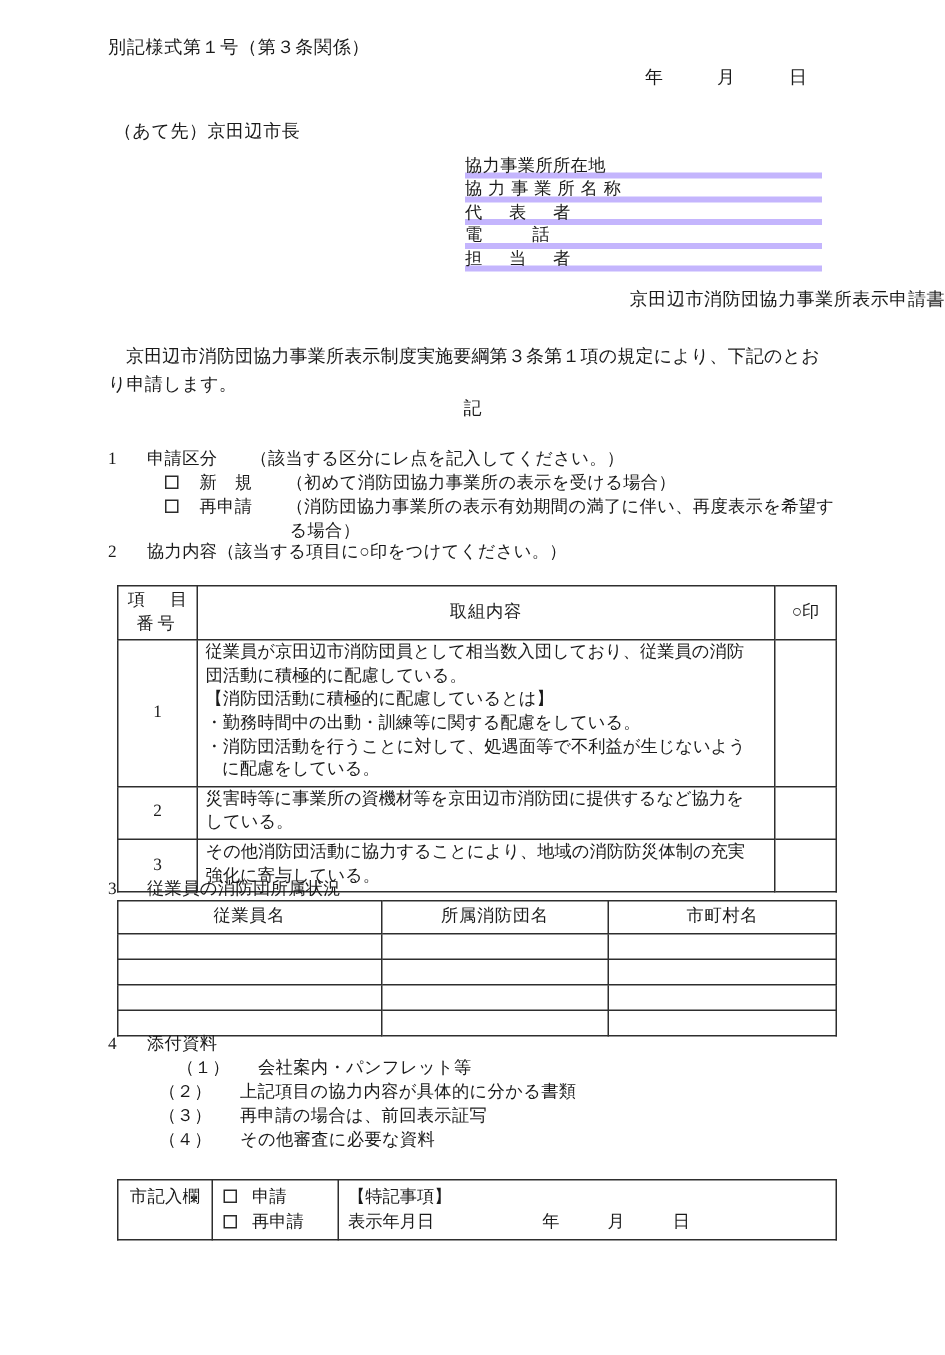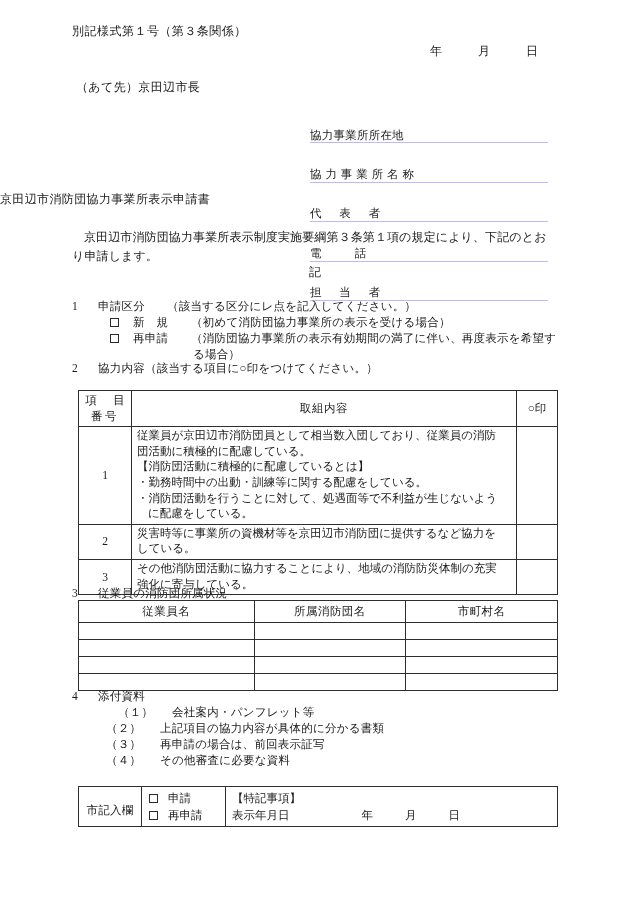--- a/index.html
+++ b/index.html
@@ -54,44 +54,43 @@
 
   
   .applicant-block {
     position: absolute;
     left: 310px;
     top: 104px;
     width: 238px;
   }
   .applicant-row {
     display: flex;
-    align-items: center;
-    border-bottom: 1px solid #c4b5fd;
+    align-items: flex-start;
+    border-bottom: 4px solid #c4b5fd;
     height: 15.4px;
     box-sizing: border-box;
-    margin-top: 24px;
   }
   .applicant-label {
     font-size: 11.5px;
     white-space: nowrap;
     line-height: 1.25;
     padding-bottom: 1px;
   }
   .applicant-label.s1 { letter-spacing: 0.02em; }
   .applicant-label.s2 { letter-spacing: 0.34em; }
   .applicant-label.s3 { letter-spacing: 1.55em; padding-right: 0; }
   .applicant-label.s4 { letter-spacing: 2.9em; }
 
   
   .doc-title {
     position: absolute;
     left: 0;
     top: 190px;
     width: 630px;
-    text-align: left;
+    text-align: right;
     font-size: 12px;
     letter-spacing: 0.03em;
   }
   .lead {
     position: absolute;
     left: 72px;
     top: 228px;
     width: 486px;
     font-size: 12px;
     line-height: 1.6;
@@ -217,21 +216,21 @@
     display: inline-block;
     width: 54px;
   }
 
   
   #city-table { left: 78px; top: 786px; width: 480px; }
   #city-table td { vertical-align: top; }
   #city-table td.city-label {
     width: 62px;
     text-align: center;
-    padding-top: 15px;
+    padding-top: 3px;
     letter-spacing: 0.02em;
   }
   #city-table td.city-checks {
     width: 76px;
     padding: 3px 0 3px 7px;
     line-height: 1.45;
   }
   #city-table td.city-checks .cbx { margin-right: 10px; }
   #city-table td.city-notes {
     padding: 3px 0 3px 6px;

